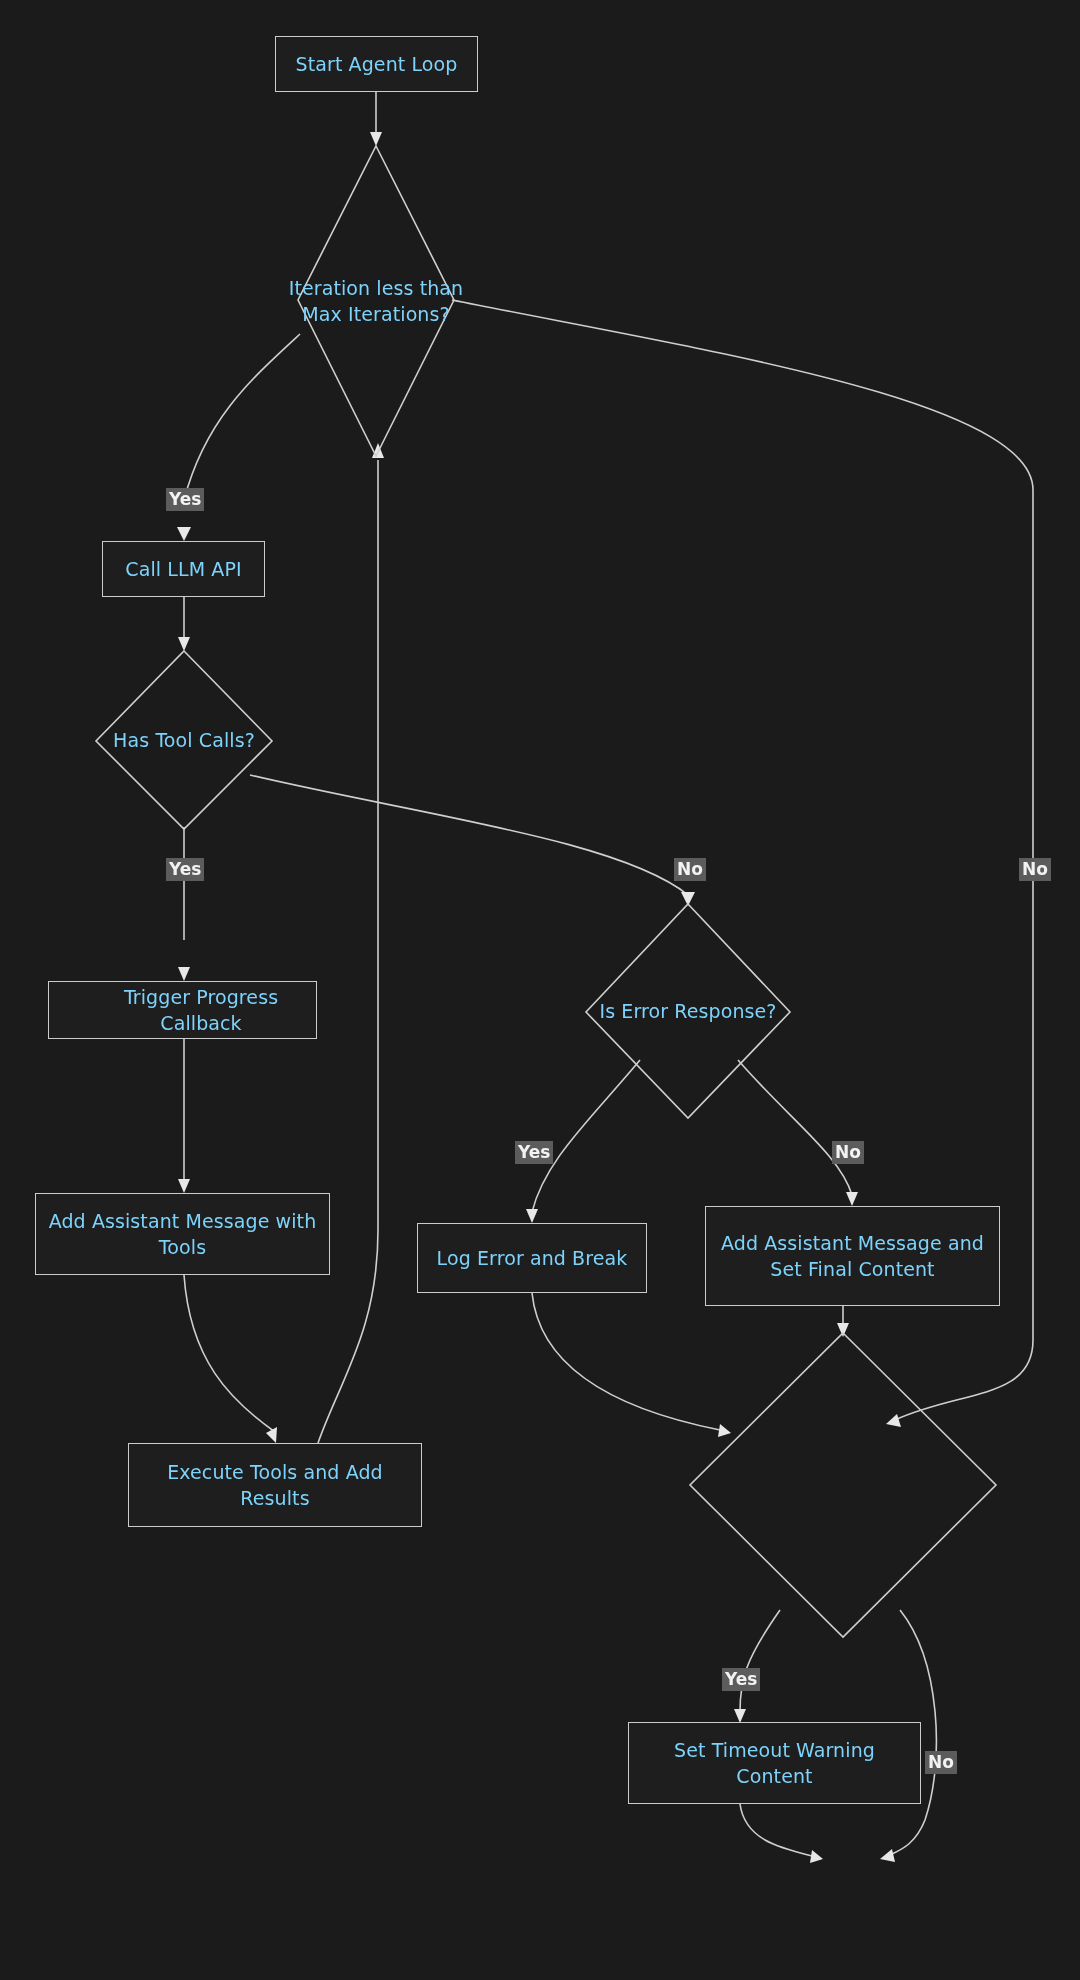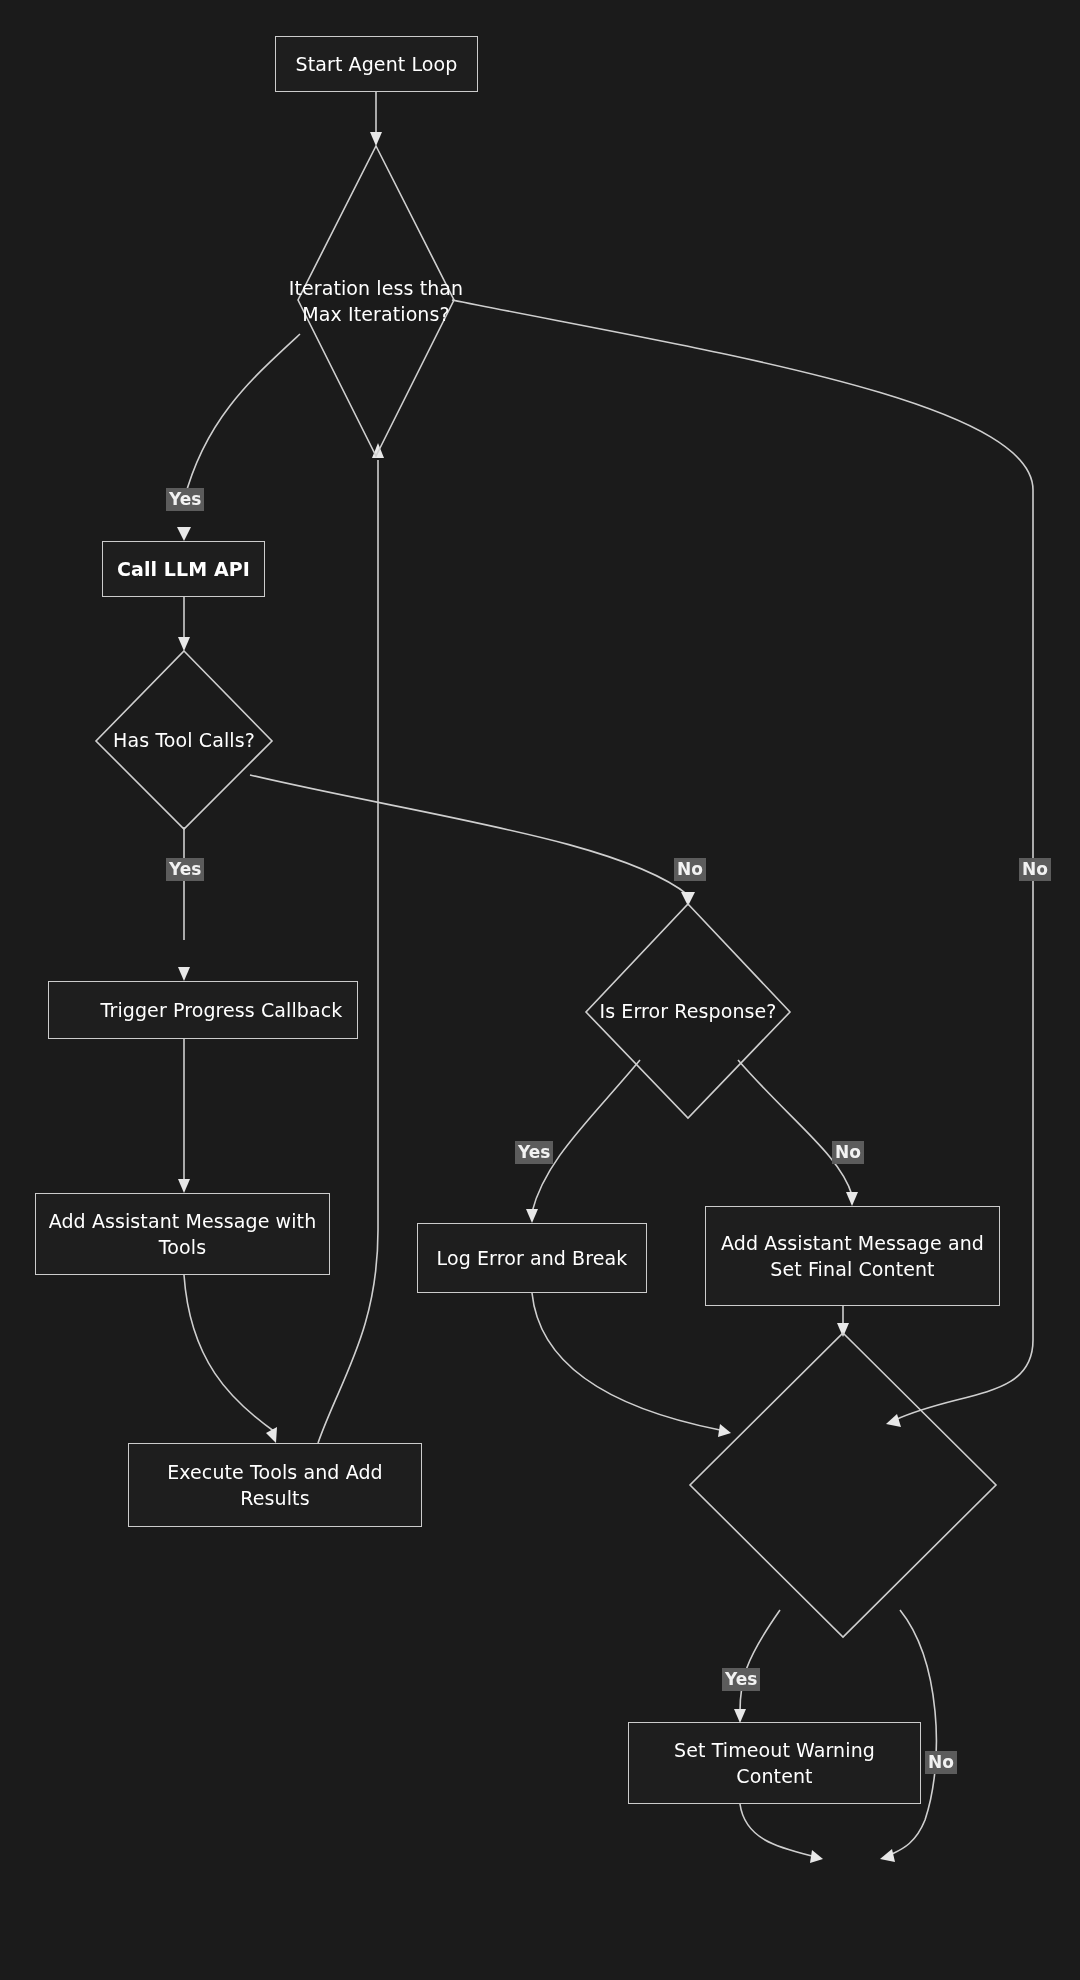--- a/index.html
+++ b/index.html
@@ -28,21 +28,21 @@
   }
   .arrowhead { fill: #e8e8e8; stroke: none; }
 
   .node {
     position: absolute;
     box-sizing: border-box;
     display: flex;
     align-items: center;
     justify-content: center;
     text-align: center;
-    color: #ffffff;
+    color: #7dd3fc;
     font-size: 19px;
     line-height: 26px;
     letter-spacing: 0.1px;
   }
   .node.rect {
     border: 1.4px solid #cccccc;
     background: #1e1e1e;
     padding: 4px 10px;
   }
   .node.diamond {
@@ -128,29 +128,29 @@
   </svg>
 
   <div class="node rect" style="left:275px; top:36px; width:203px; height:56px;">
     <span>Start Agent Loop</span>
   </div>
 
   <div class="node diamond" style="left:266px; top:146px; width:220px; height:310px;">
     <span class="dlabel" style="max-width:190px;">Iteration less than Max Iterations?</span>
   </div>
 
-  <div class="node rect" style="left:102px; top:541px; width:163px; height:56px;font-weight:bold;">
+  <div class="node rect" style="left:102px; top:541px; width:163px; height:56px;">
     <span>Call LLM API</span>
   </div>
 
   <div class="node diamond" style="left:96px; top:651px; width:176px; height:178px;">
     <span class="dlabel" style="max-width:170px;">Has Tool Calls?</span>
   </div>
 
-  <div class="node rect" style="left:48px; top:981px; width:310px; height:58px;padding-left:47px;">
+  <div class="node rect" style="left:48px; top:981px; width:269px; height:58px;padding-left:47px;">
     <span>Trigger Progress Callback</span>
   </div>
 
   <div class="node diamond" style="left:586px; top:904px; width:204px; height:214px;">
     <span class="dlabel" style="max-width:196px;">Is Error Response?</span>
   </div>
 
   <div class="node rect" style="left:35px; top:1193px; width:295px; height:82px;">
     <span>Add Assistant Message with Tools</span>
   </div>

